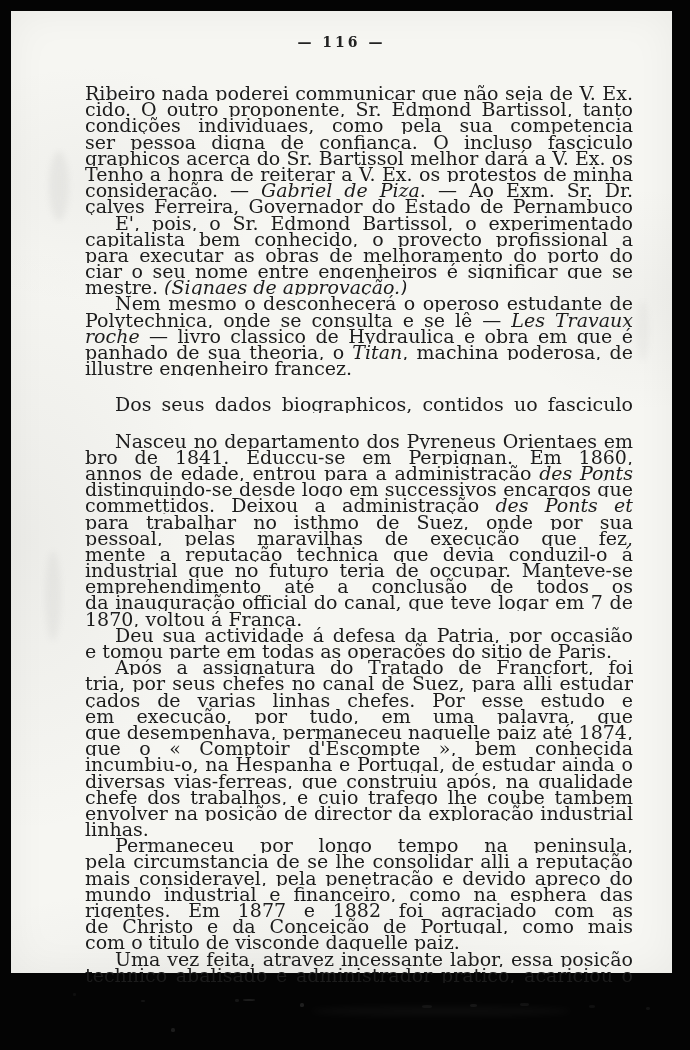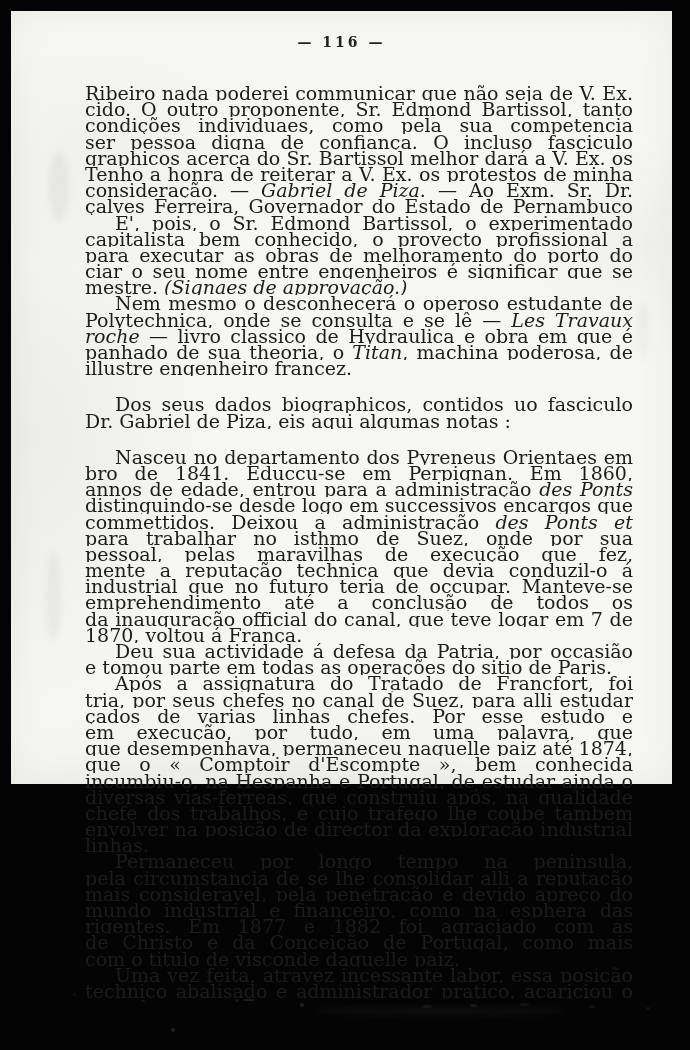--- a/index.html
+++ b/index.html
@@ -4,21 +4,21 @@
 <style>
   html,body{margin:0;padding:0;}
   body{
     width:690px;height:1050px;
     background:#040404;
     position:relative;overflow:hidden;
     font-family:"DejaVu Serif", serif;
   }
   .scan-bg{position:absolute;inset:0;background:#040404;}
   .paper{
-    position:absolute;left:11px;top:11px;width:661px;height:773px;
+    position:absolute;left:11px;top:11px;width:661px;height:962px;
     background:#f6f6f2;
     background-image:
       radial-gradient(ellipse 300px 200px at 12% 18%, rgba(120,120,120,0.05), transparent 60%),
       radial-gradient(ellipse 260px 420px at 3% 55%, rgba(110,110,110,0.07), transparent 70%),
       radial-gradient(ellipse 200px 160px at 96% 30%, rgba(120,120,120,0.05), transparent 70%),
       radial-gradient(ellipse 500px 120px at 40% 99%, rgba(110,110,110,0.06), transparent 70%);
     box-shadow: inset 0 0 40px rgba(0,0,0,0.05);
   }
   .pagenum{
     position:absolute;top:23px;left:0;width:100%;
@@ -68,21 +68,20 @@
         </div>
         <div class="para">
           <div class="line full indent"><span>Nem mesmo o desconhecerá o operoso estudante de nossa Escola</span></div>
           <div class="line full"><span>Polytechnica, onde se consulta e se lê — </span><i>Les Travaux Maritimes de La-</i></div>
           <div class="line full"><i>roche</i><span> — livro classico de Hydraulica e obra em que é descripto, acom-</span></div>
           <div class="line full"><span>panhado de sua theoria, o </span><i>Titan</i><span>, machina poderosa, de invenção do</span></div>
           <div class="line end"><span>illustre engenheiro  francez.</span></div>
         </div>
         <div class="para gap">
           <div class="line full indent"><span>Dos seus dados biographicos, contidos uo fasciculo remettido pelo</span></div>
-          <div class="line end"><span>Dr. Gabriel de Piza, eis aqui algumas notas :</span></div>
         </div>
         <div class="para gap">
           <div class="line full indent"><span>Nasceu no departamento dos Pyreneus Orientaes em 20 de dezem-</span></div>
           <div class="line full"><span>bro de 1841. Educcu-se em Perpignan. Em 1860, contando apenas 19</span></div>
           <div class="line full"><span>annos de edade, entrou para a administração </span><i>des Ponts et Chaussées</i><span>,</span></div>
           <div class="line full"><span>distinguindo-se desde logo em successivos encargos que lhe foram</span></div>
           <div class="line full"><span>commettidos. Deixou a administração </span><i>des Ponts et Chaussées</i><span> em 1866</span></div>
           <div class="line full"><span>para trabalhar no isthmo de Suez, onde por sua actividade e iniciativa</span></div>
           <div class="line full"><span>pessoal, pelas maravilhas de execução que fez, conquistou definitiva-</span></div>
           <div class="line full"><span>mente a reputação technica que devia conduzil-o á grande situação</span></div>

